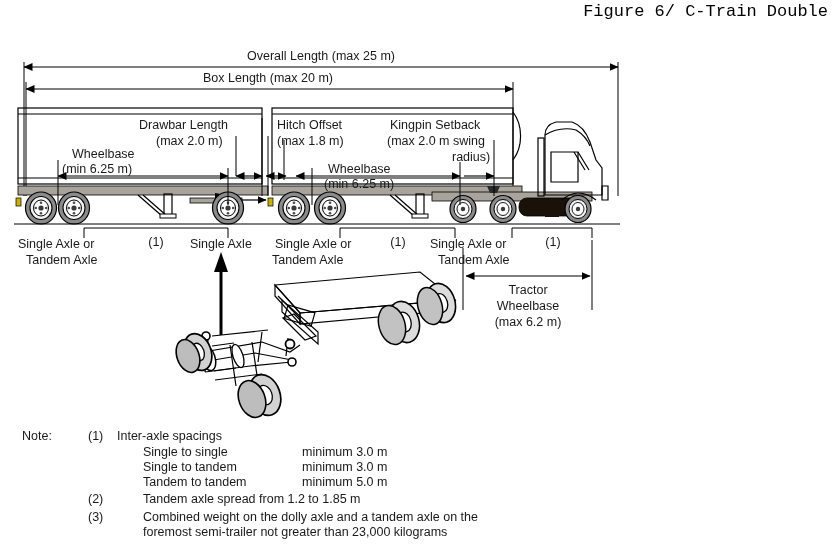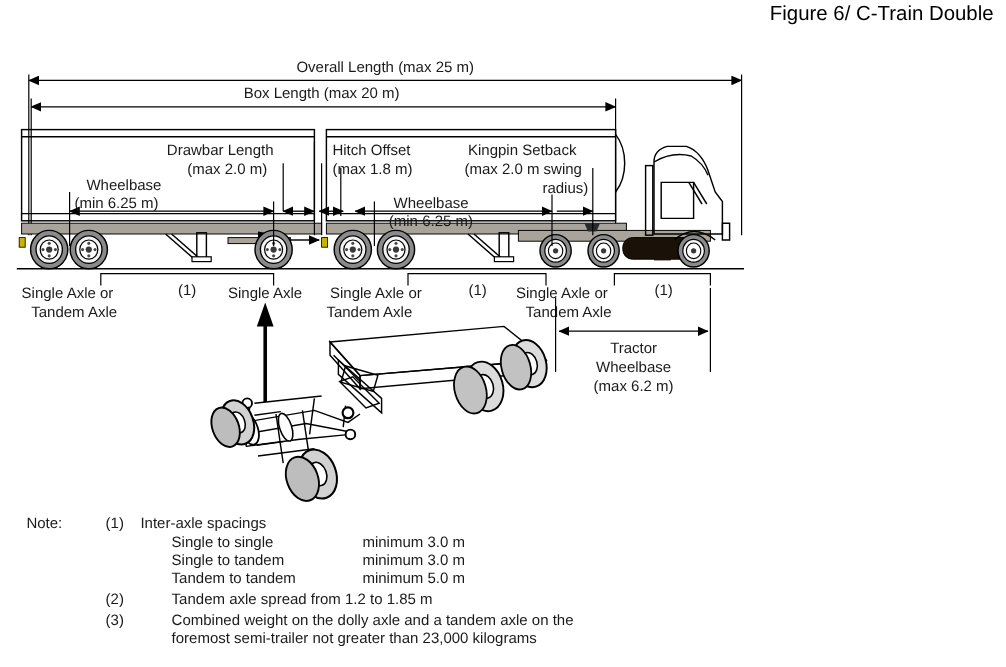--- a/index.html
+++ b/index.html
@@ -1,19 +1,19 @@
 <!DOCTYPE html>
 <html><head>
 <meta charset="utf-8">
 <style>
   html,body{margin:0;padding:0;background:#fff;}
   body{width:838px;height:556px;position:relative;overflow:hidden;
        font-family:"Liberation Sans",sans-serif;color:#000;}
   #fig-title{position:absolute;right:10px;top:2px;
-       font-family:Liberation Sans, sans-serif;font-size:17px;white-space:nowrap;}
+       font-family:Liberation Mono, monospace;font-size:17px;white-space:nowrap;}
   #diagram{position:absolute;left:0;top:0;width:838px;height:556px;}
   .lbl{font-family:"Liberation Sans",sans-serif;font-size:12.5px;fill:#1a1a1a;}
   .note{font-family:"Liberation Sans",sans-serif;font-size:12.5px;fill:#1a1a1a;}
   .dim{stroke:#000;stroke-width:1.1;fill:none;}
   .ext{stroke:#000;stroke-width:1;fill:none;}
   .body-ln{stroke:#000;stroke-width:1.2;fill:none;}
 </style>
 </head>
 <body>
 

